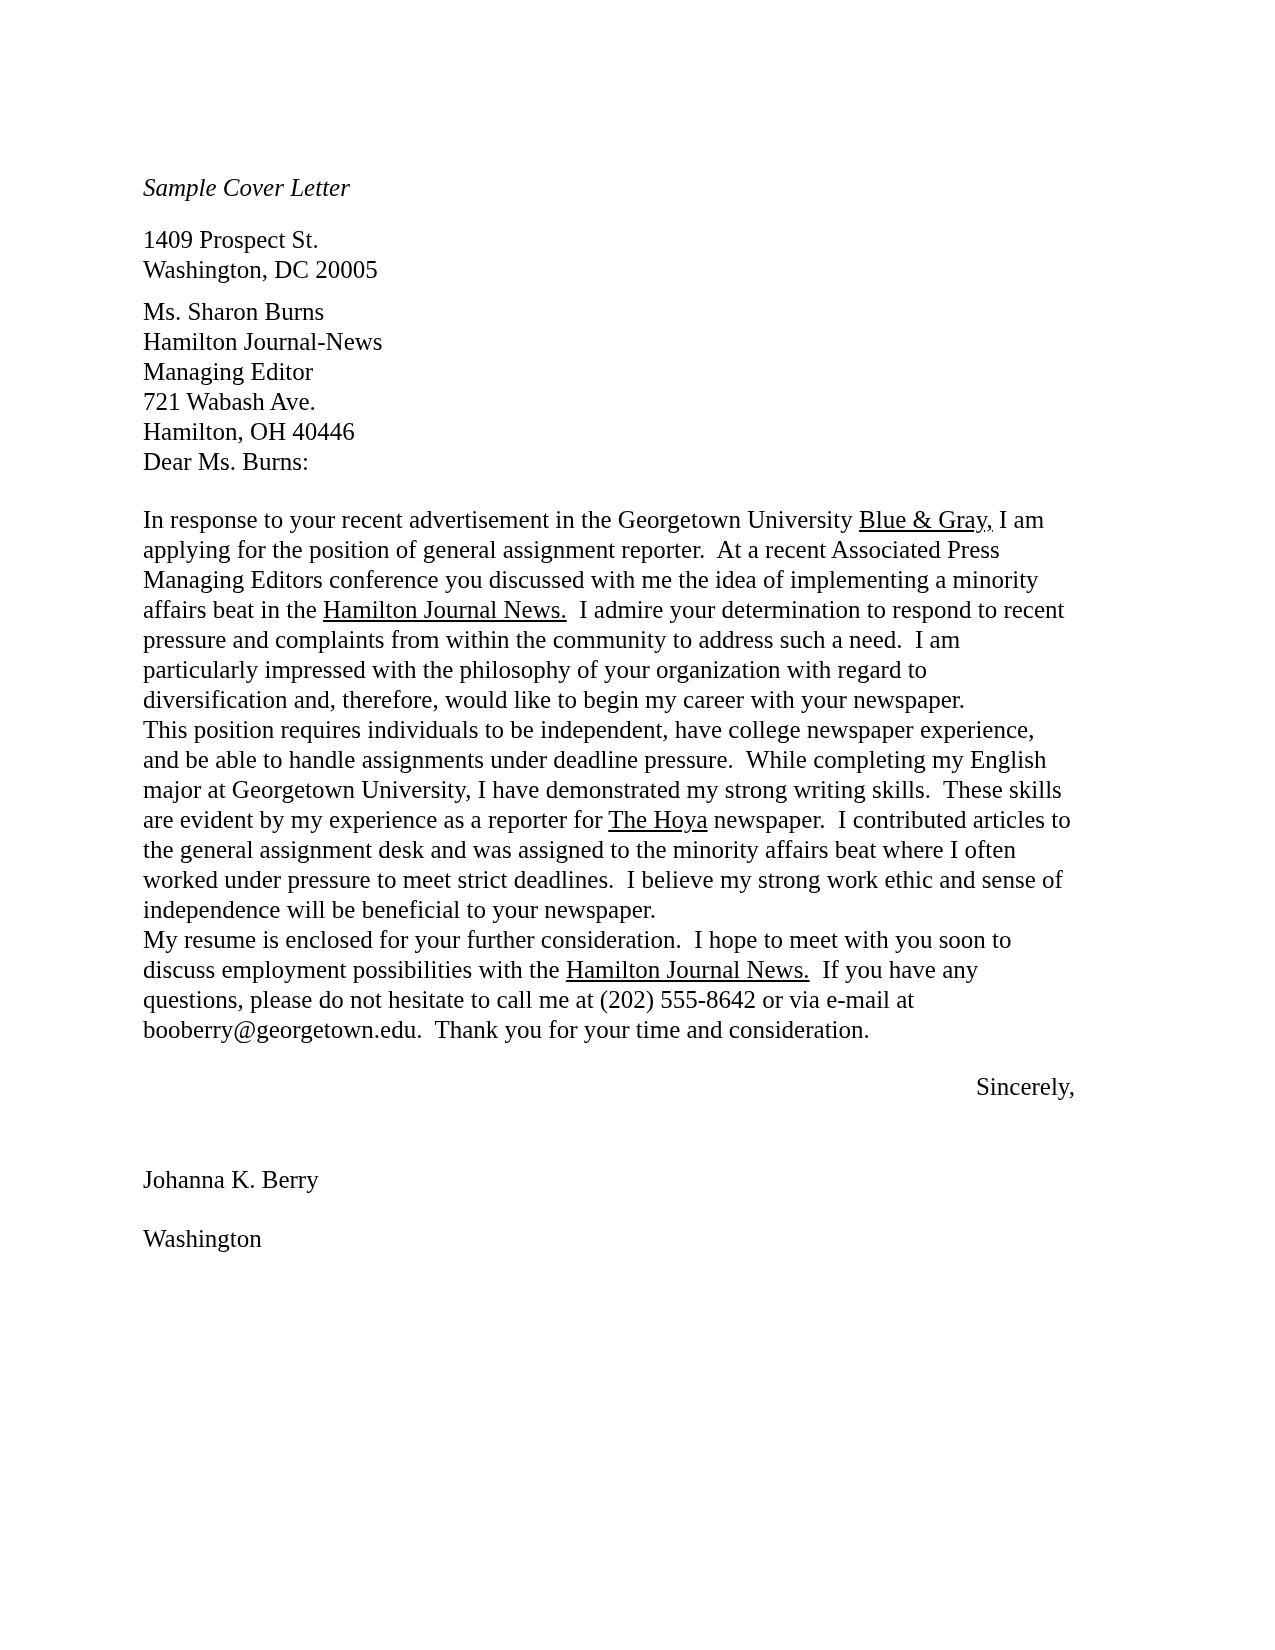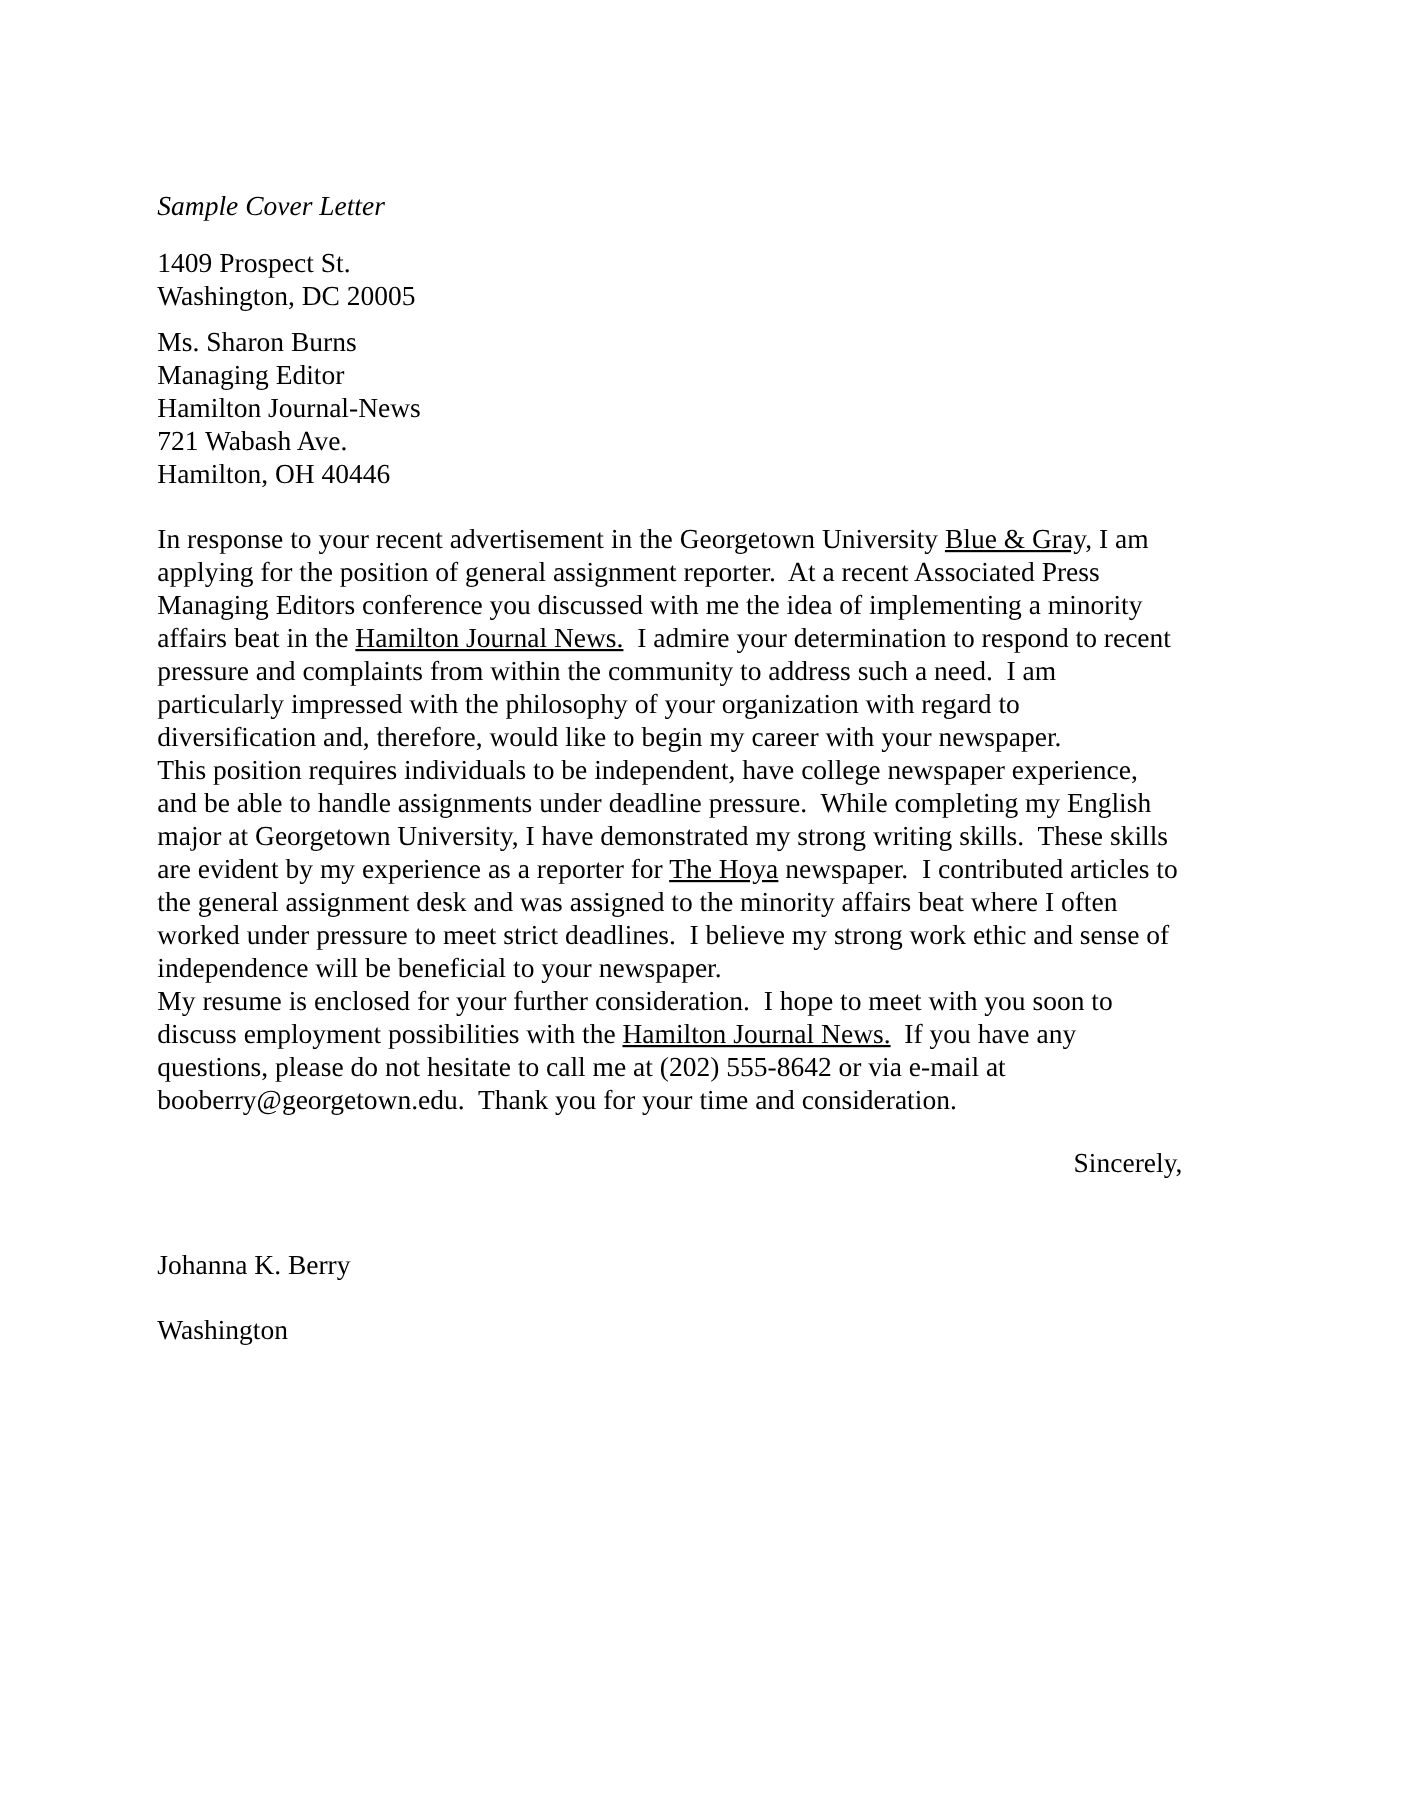--- a/index.html
+++ b/index.html
@@ -21,21 +21,21 @@
     padding: 173px 105px 0 143px;
     width: 932px;
   }
   .page p { margin: 0; }
   .title {
     font-style: italic;
     margin-bottom: 22px !important;
   }
   .addr div { white-space: pre-wrap; }
   .sender    { margin-bottom: 12px; }
-  .recipient { margin-bottom: 29px; }
+  .recipient { }
   .salutation { margin-bottom: 28px !important; }
   .body { margin-bottom: 27px; }
   .para {
     margin: 0 0 28px 0;
     white-space: pre-wrap;
   }
   .u { text-decoration: underline; margin-top: 26px; }
   .closing   { margin-bottom: 63px !important; white-space: pre-wrap; text-align: right; }
   .signature { margin-bottom: 29px !important; white-space: pre-wrap; }
   .enclosure { white-space: pre-wrap; }
@@ -46,26 +46,27 @@
 <div class="page">
   <p class="title">Sample Cover Letter</p>
 
   <div class="addr sender">
       <div>1409 Prospect St.</div>
       <div>Washington, DC 20005</div>
     </div>
 
   <div class="addr recipient">
       <div>Ms. Sharon Burns</div>
+      <div>Hamilton Journal-News</div>
       <div>Managing Editor</div>
-      <div>Hamilton Journal-News</div>
       <div>721 Wabash Ave.</div>
       <div>Hamilton, OH 40446</div>
     </div>
 
+  <p class="salutation">Dear Ms. Burns:</p>
 
   <div class="body">
       <p class="para"><span>In response to your recent advertisement in the Georgetown University </span><span class="u">Blue &amp; Gray,</span><span> I am applying for the position of general assignment reporter.  At a recent Associated Press Managing Editors conference you discussed with me the idea of implementing a minority affairs beat in the </span><span class="u">Hamilton Journal News.</span><span>  I admire your determination to respond to recent pressure and complaints from within the community to address such a need.  I am particularly impressed with the philosophy of your organization with regard to diversification and, therefore, would like to begin my career with your newspaper.</span></p>
       <p class="para"><span>This position requires individuals to be independent, have college newspaper experience, and be able to handle assignments under deadline pressure.  While completing my English major at Georgetown University, I have demonstrated my strong writing skills.  These skills are evident by my experience as a reporter for </span><span class="u">The Hoya</span><span> newspaper.  I contributed articles to the general assignment desk and was assigned to the minority affairs beat where I often worked under pressure to meet strict deadlines.  I believe my strong work ethic and sense of independence will be beneficial to your newspaper.</span></p>
       <p class="para"><span>My resume is enclosed for your further consideration.  I hope to meet with you soon to discuss employment possibilities with the </span><span class="u">Hamilton Journal News.</span><span>  If you have any questions, please do not hesitate to call me at (202) 555-8642 or via e-mail at booberry@georgetown.edu.  Thank you for your time and consideration.</span></p>
     </div>
 
   <p class="closing">Sincerely,</p>
 
   <p class="signature">Johanna K. Berry</p>

